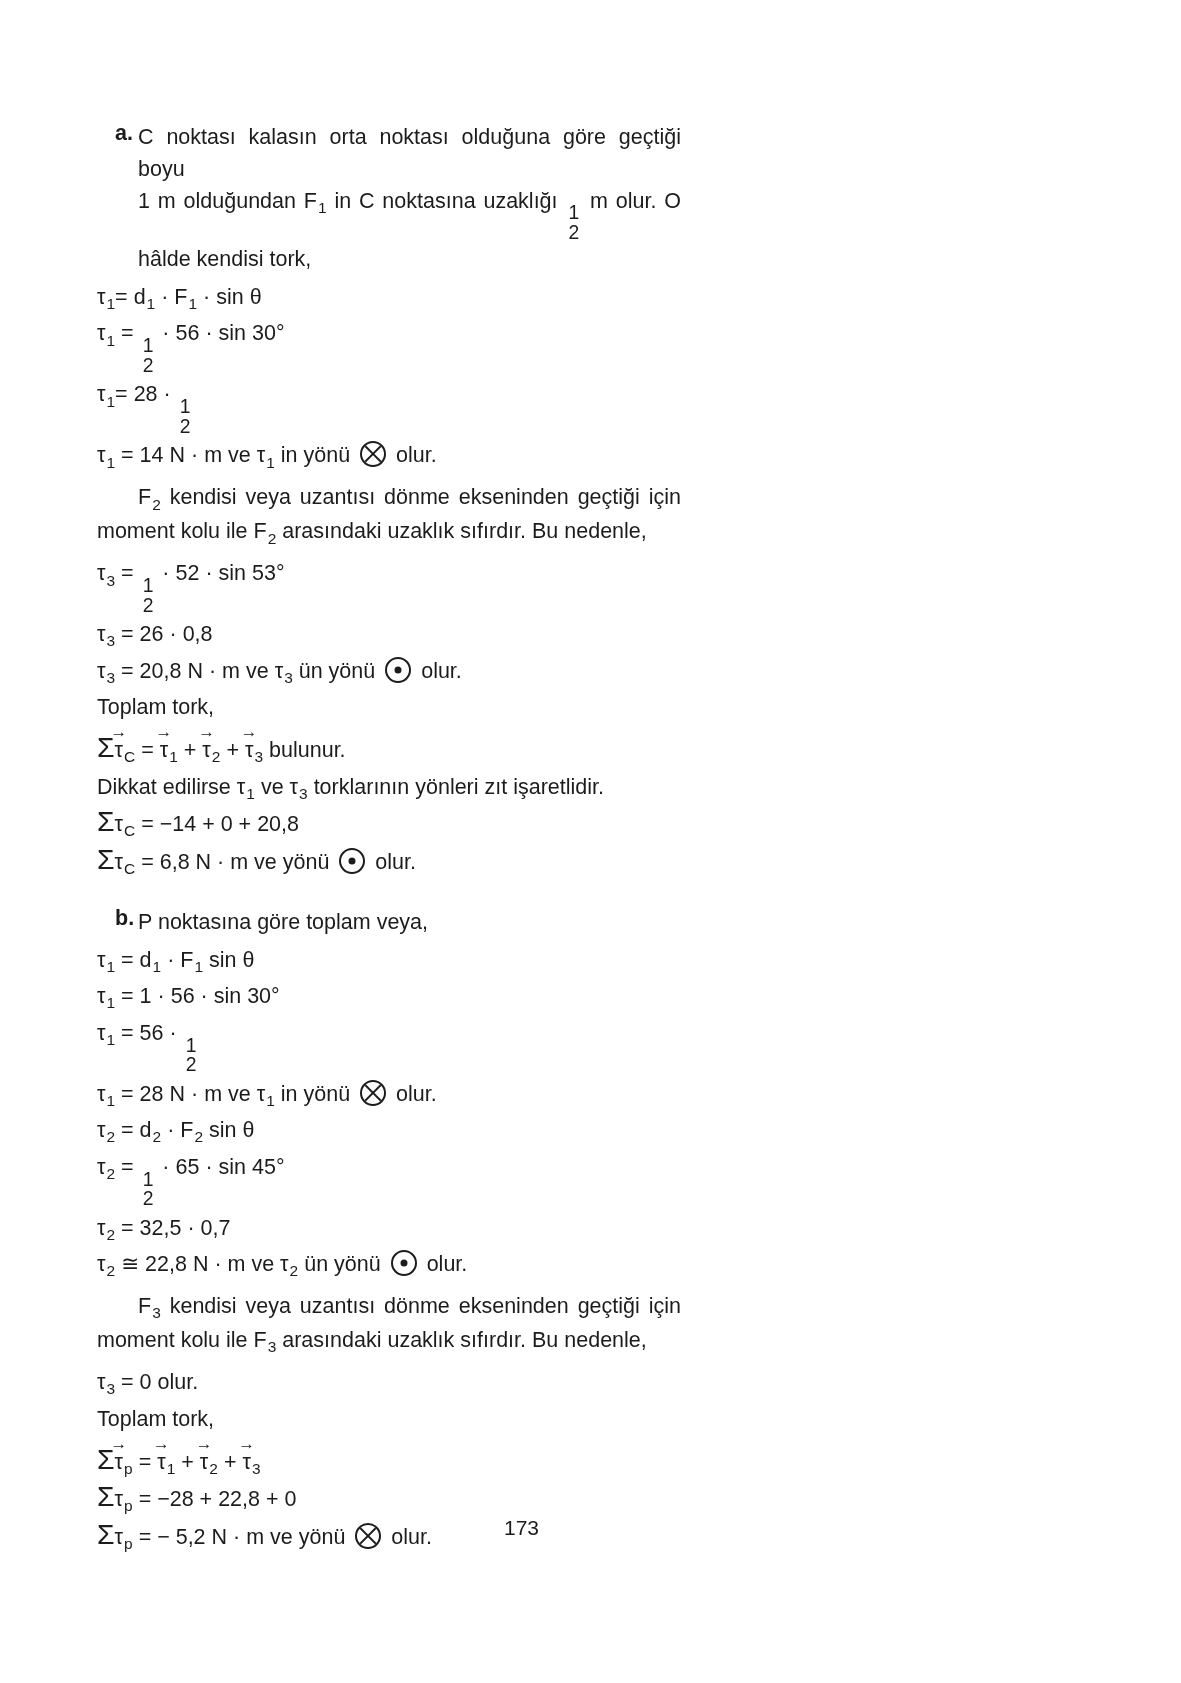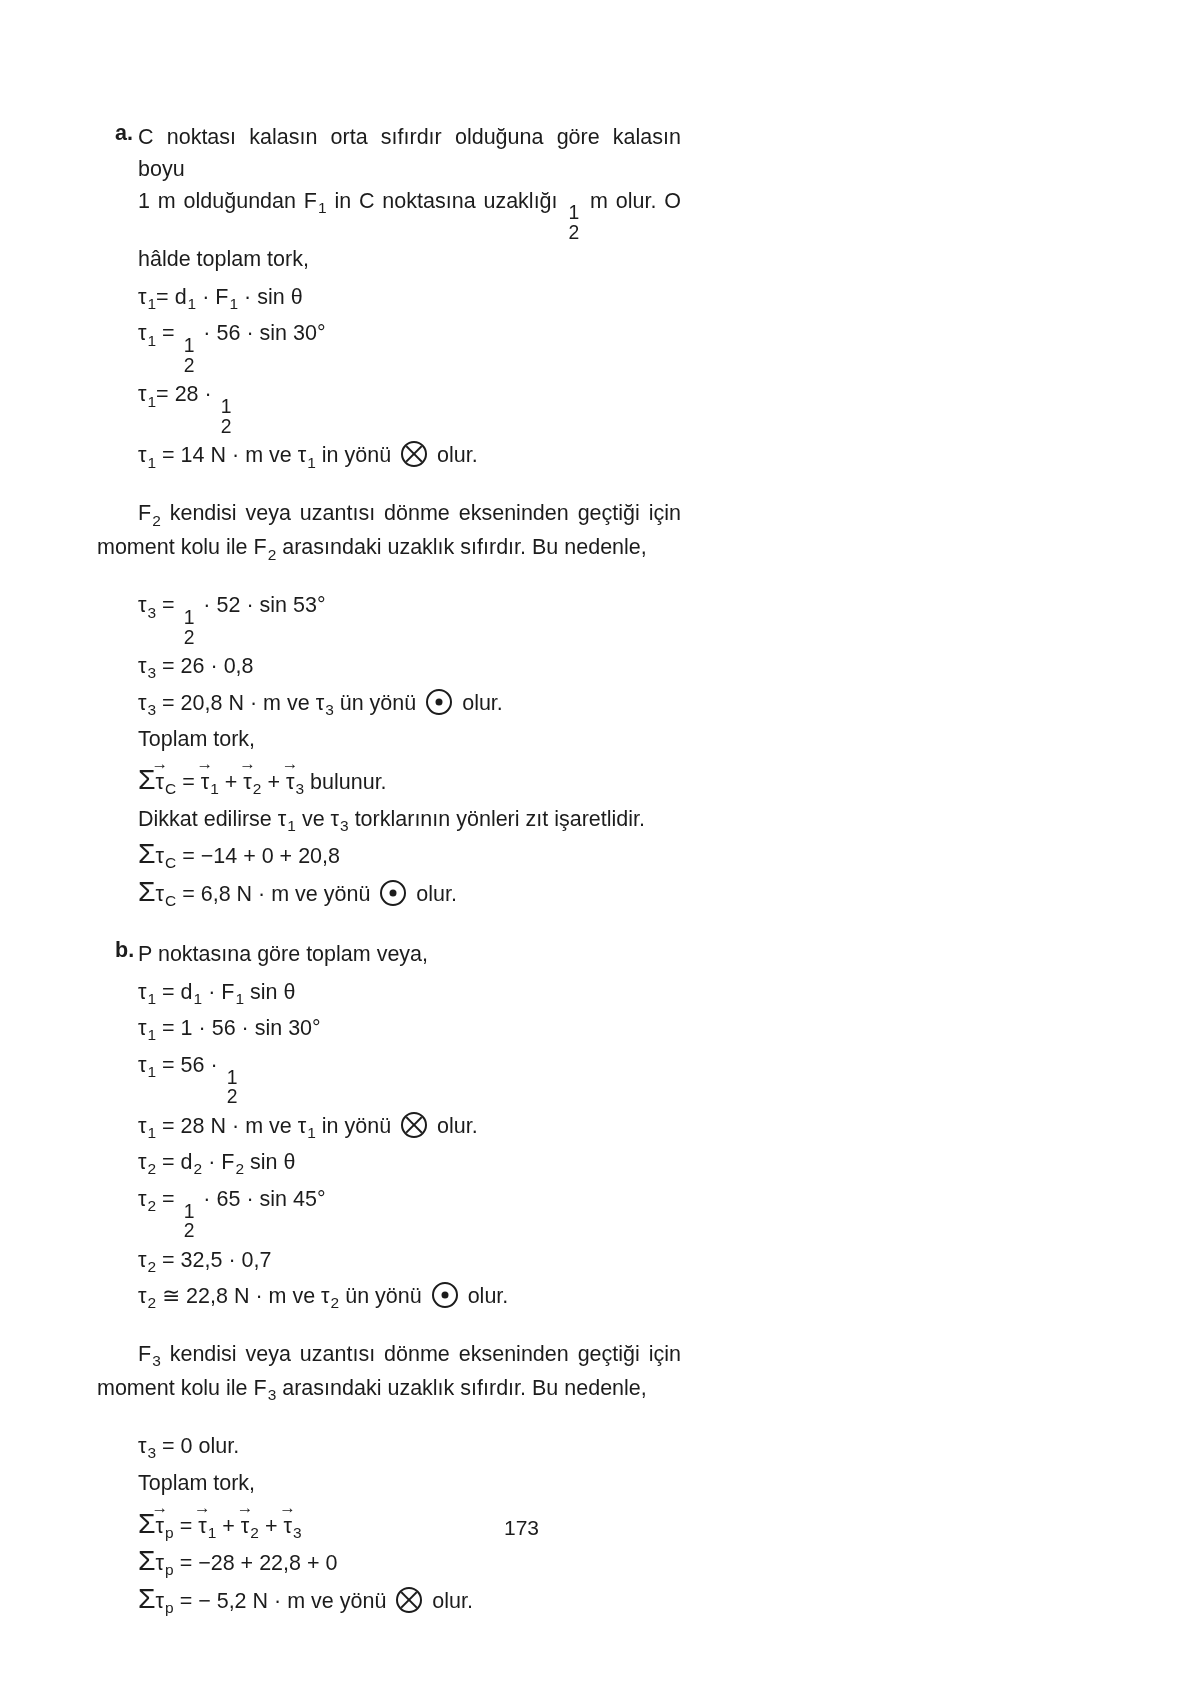--- a/index.html
+++ b/index.html
@@ -6,24 +6,24 @@
   .page {
     position:relative; width:1181px; height:1683px; background:#ffffff;
     font-family:"Liberation Sans","DejaVu Sans",sans-serif;
     color:#1c1c1c; overflow:hidden;
   }
   .content { position:absolute; left:97px; top:118px; width:584px; font-size:21.5px; }
   .block { margin:2.5px 0; }
   .line { line-height:32px; min-height:32px; }
   .item { margin-left:41px; width:543px; position:relative; margin-bottom:6px; }
   .item .item-label { position:absolute; left:-23px; font-weight:bold; }
-  .paragraph { width:584px; margin:24px 0; }
+  .paragraph { width:584px; margin:8px 0; }
   .paragraph .line.first { text-indent:41px; }
   .item .line.jmid, .paragraph .line.jmid { text-align:justify; text-align-last:justify; }
-  .equation { margin-left:41px; }
+  .equation { }
   [data-name="b-intro"] { margin-top:26px; }
   [data-name="eq-a-sum-def"], [data-name="eq-b-sum-def"] { margin-top:10px; }
   .sb { font-size:0.72em; position:relative; top:0.34em; margin-left:1px; }
   .frac { display:inline-flex; flex-direction:column; align-items:center;
           line-height:1.02; font-size:0.9em; vertical-align:-0.62em; padding:0 3px; }
   .frac .fr { display:block; }
   .vec { position:relative; display:inline-block; }
   .varrow { position:absolute; top:-0.58em; left:50%; transform:translateX(-50%);
             font-size:0.78em; line-height:1; }
   .sigma { font-size:1.32em; line-height:1; }
@@ -42,26 +42,26 @@
   }
   .page-number { position:absolute; top:1516px; left:504px; font-size:21px; }
 </style>
 </head>
 <body>
 
 <div class="page" data-name="textbook-page">
   <div class="content" data-name="solution-content">
       <div class="block item" data-name="a-intro">
         <span class="item-label" data-name="item-label">a.</span>
-        <div class="line jmid first" data-name="text-line">C noktası kalasın orta sıfırdır olduğuna göre kalasın boyu</div>
+        <div class="line jmid first" data-name="text-line">C noktası kalasın orta noktası olduğuna göre geçtiği boyu</div>
         <div class="line jmid" data-name="text-line">1 m olduğundan F<span class="sb" data-name="subscript">1</span> in C noktasına uzaklığı <span class="frac" data-name="stacked-fraction">
             <span class="fr" data-name="fraction-part">1</span>
             <span class="fr" data-name="fraction-part">2</span>
           </span> m olur. O</div>
-        <div class="line" data-name="text-line">hâlde toplam tork,</div>
+        <div class="line" data-name="text-line">hâlde kendisi tork,</div>
       </div>
       <div class="block equation" data-name="eq-a-tau1-def">
         <div class="line first" data-name="text-line">τ<span class="sb" data-name="subscript">1</span>= d<span class="sb" data-name="subscript">1</span> · F<span class="sb" data-name="subscript">1</span> · sin θ</div>
       </div>
       <div class="block equation" data-name="eq-a-tau1-sub">
         <div class="line first" data-name="text-line">τ<span class="sb" data-name="subscript">1</span> = <span class="frac" data-name="stacked-fraction">
             <span class="fr" data-name="fraction-part">1</span>
             <span class="fr" data-name="fraction-part">2</span>
           </span> · 56 · sin 30°</div>
       </div>

